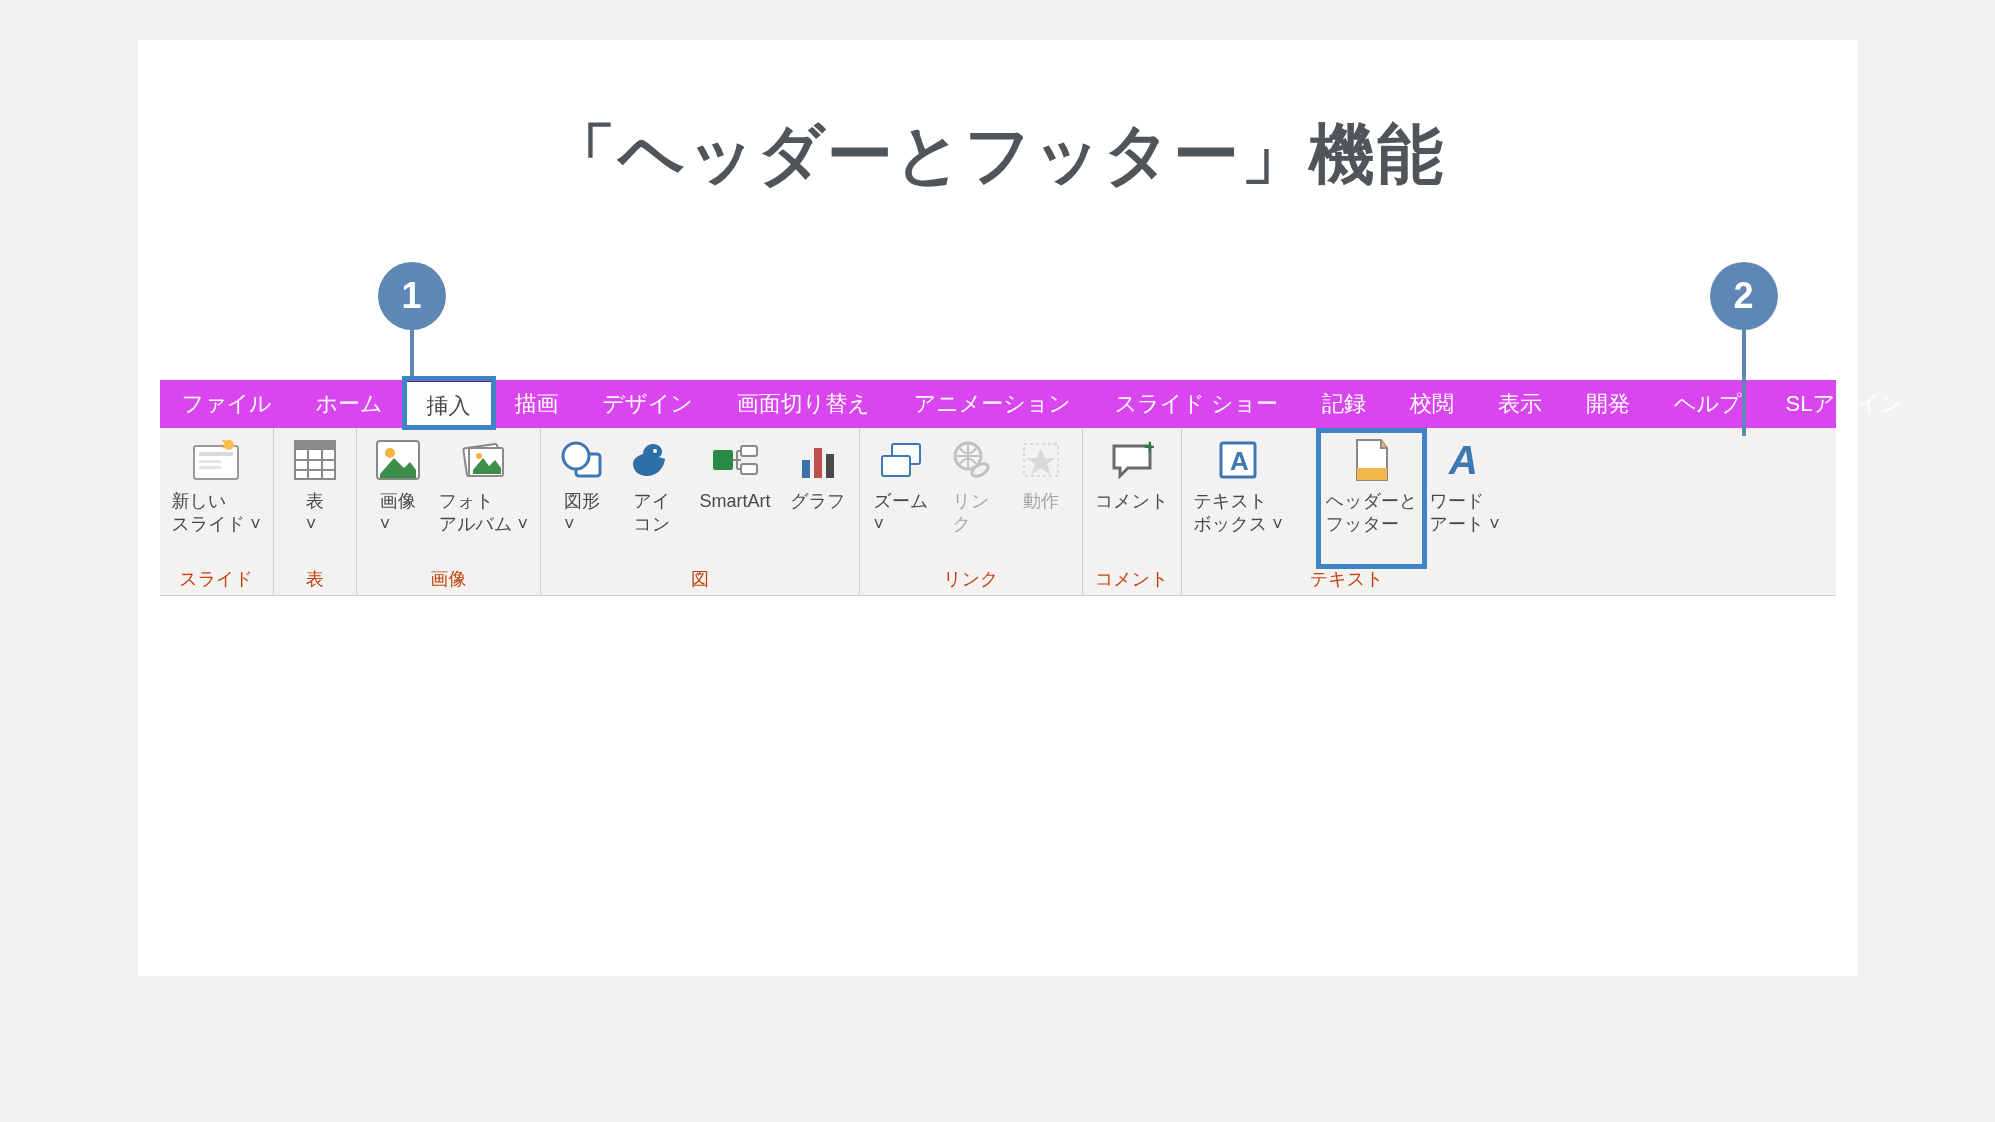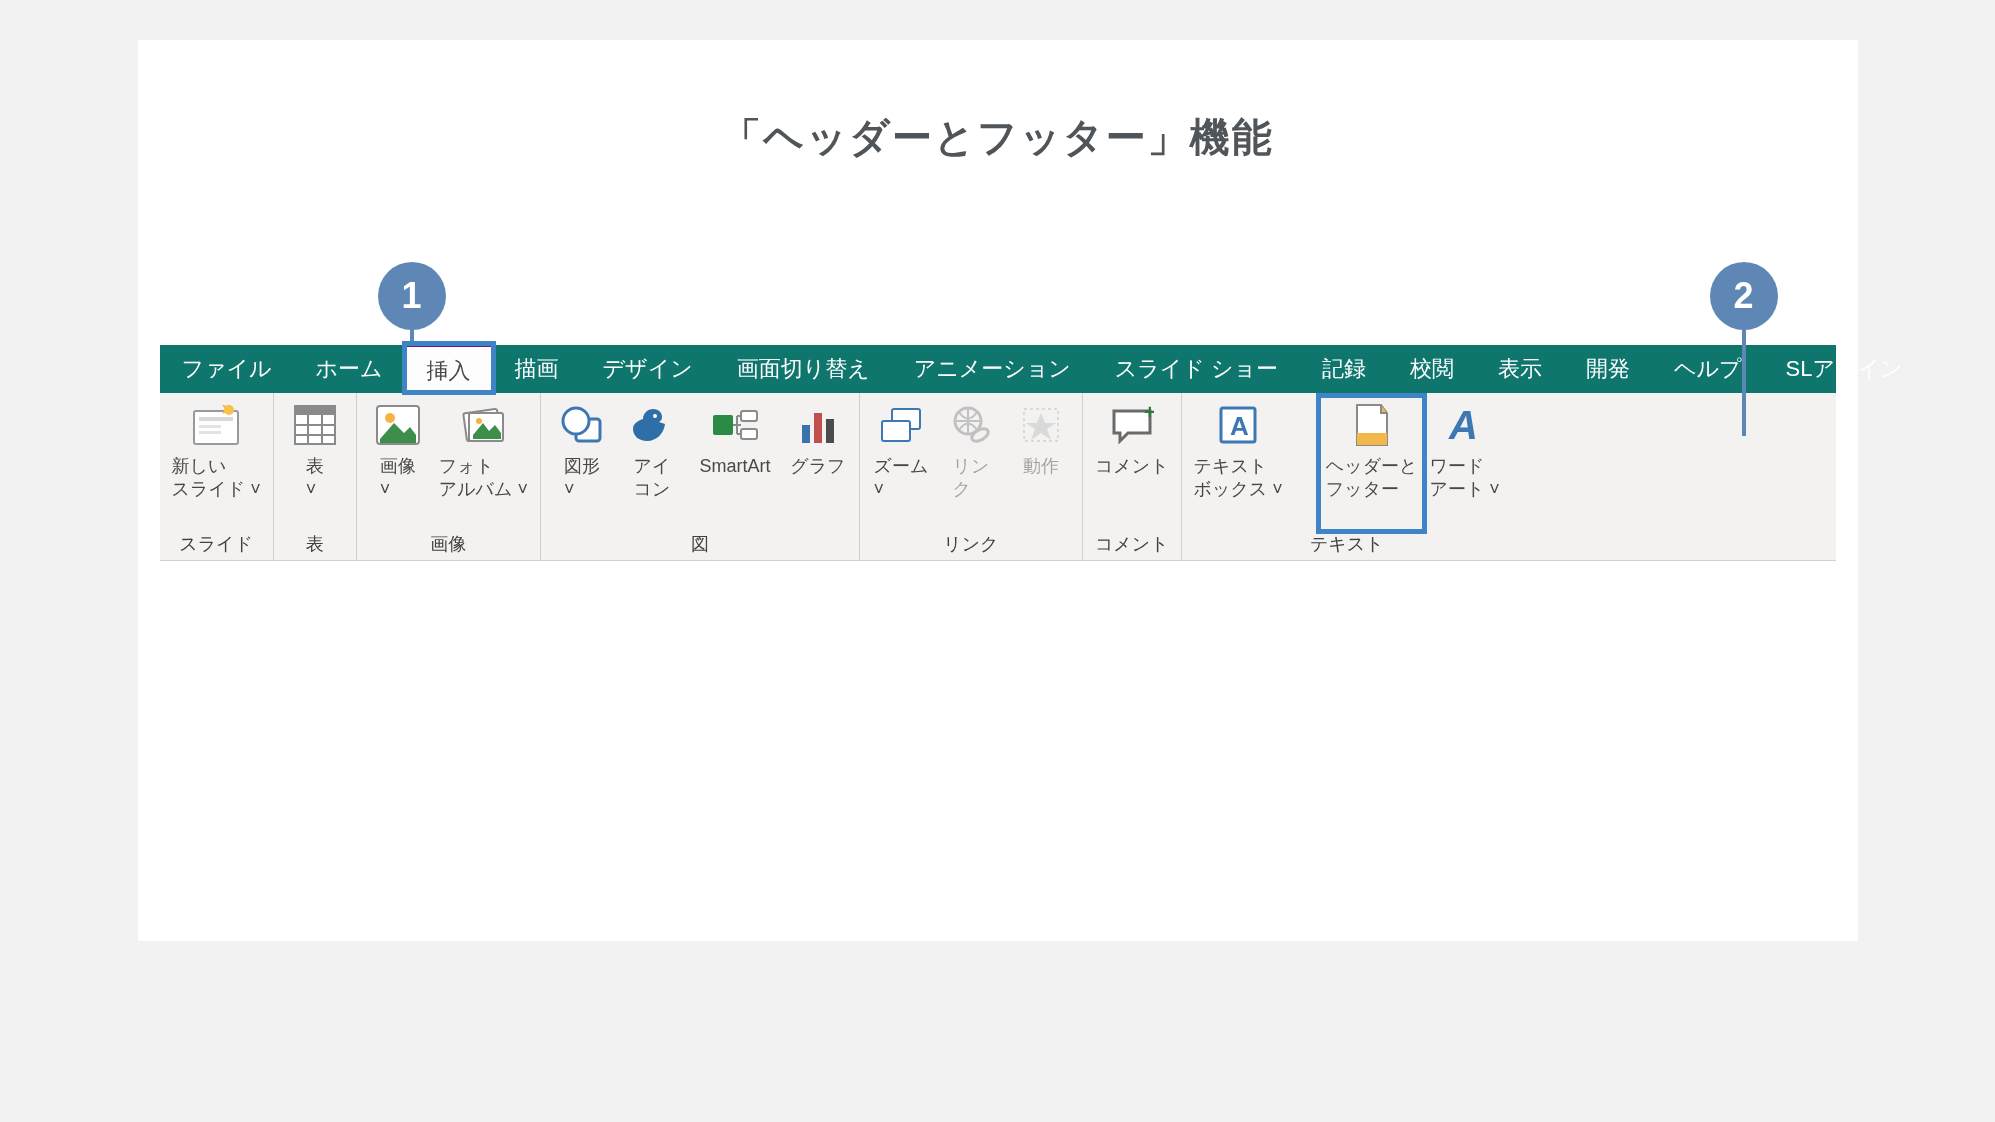--- a/index.html
+++ b/index.html
@@ -13,21 +13,21 @@
   }
   .slide {
     width: 1720px;
     margin: 40px;
     background: #ffffff;
     padding: 40px 0 380px;
     position: relative;
   }
   .title {
     text-align: center;
-    font-size: 40px;
+    font-size: 66px;
     font-weight: 700;
     color: #505559;
     letter-spacing: 2px;
     margin-top: 30px;
   }
 
   
   .callouts {
     position: absolute;
     top: 0; left: 0; right: 0; bottom: 0;
@@ -56,21 +56,21 @@
     background: #5e87b6;
     margin-top: -2px;
   }
 
   
   .ribbon-wrap {
     margin: 180px 22px 0 22px;
   }
   .ribbon-tabs {
     display: flex;
-    background: #0f766e; 
+    background: #d946ef; 
     height: 48px;
     font-size: 22px;
     color: #ffffff;
     align-items: center;
   }
   .ribbon-tab {
     padding: 0 22px;
     height: 100%;
     display: flex;
     align-items: center;
@@ -102,21 +102,21 @@
   }
   .ribbon-group-buttons {
     flex: 1;
     display: flex;
     align-items: flex-start;
     justify-content: center;
   }
   .ribbon-group-label {
     text-align: center;
     font-size: 18px;
-    color: #404040;
+    color: #c2410c;
     padding: 2px 0 4px;
   }
   .rbtn {
     display: flex;
     flex-direction: column;
     align-items: center;
     justify-content: flex-start;
     padding: 4px 6px 0;
     cursor: pointer;
     height: 100%;

